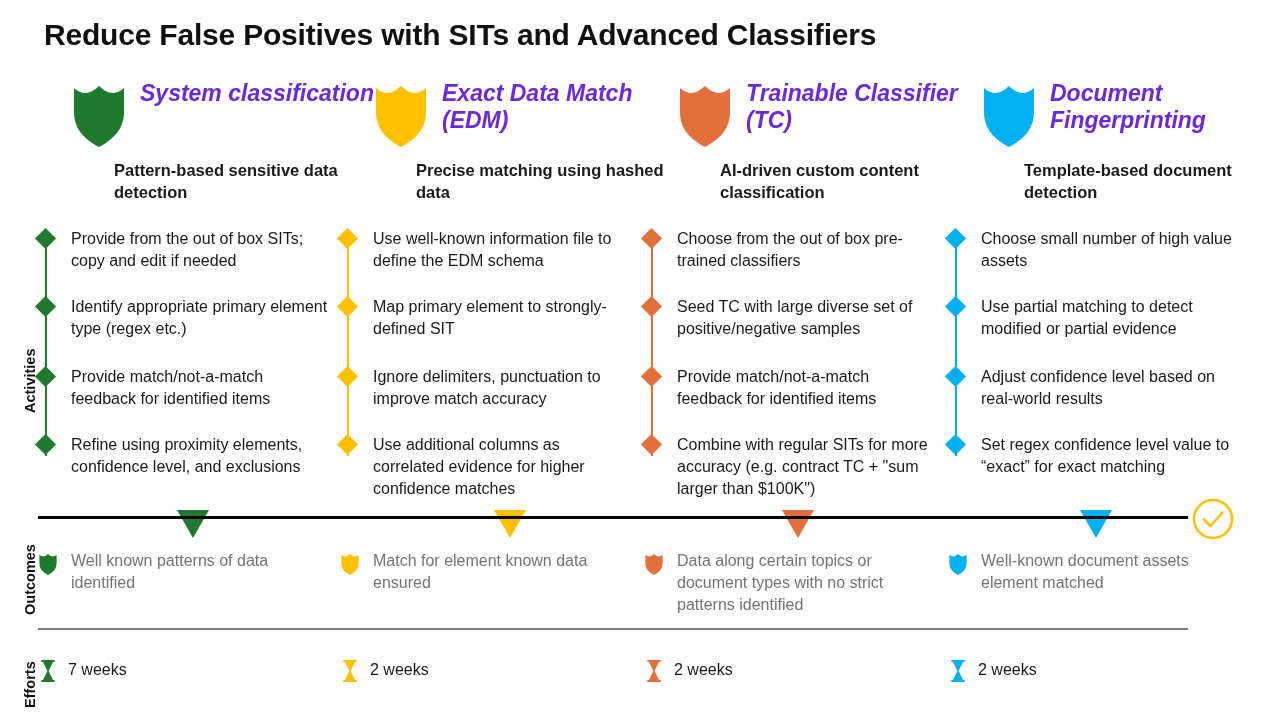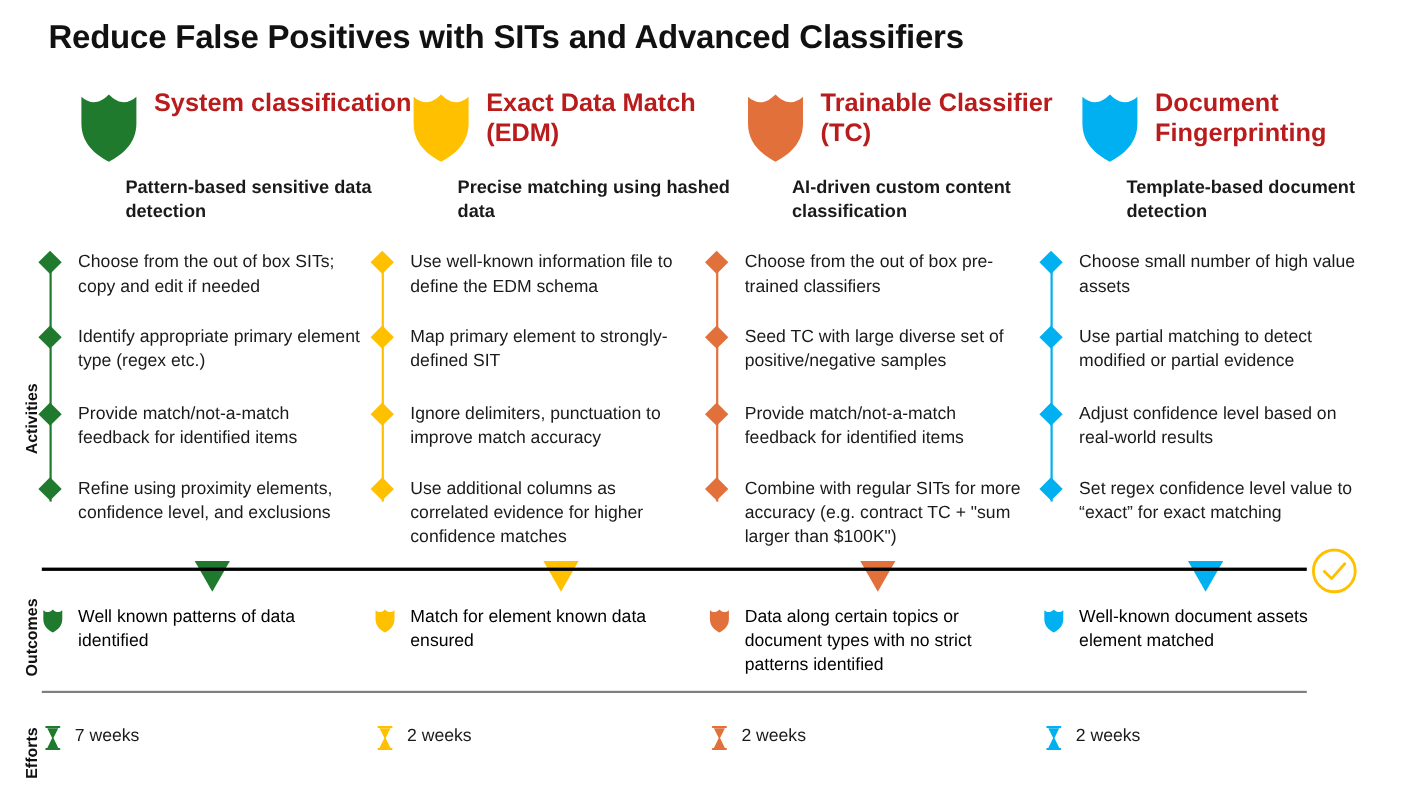--- a/index.html
+++ b/index.html
@@ -39,21 +39,22 @@
     left: 0; top: 0;
     width: 58px; height: 66px;
   }
   .col-title {
     position: absolute;
     left: 70px; top: -2px;
     width: 240px;
     font-size: 23px;
     font-weight: bold;
     line-height: 1.18;
-    color: #b91c1c;
+    color: #6d28d9;
+    font-style: italic;
   }
   .col-sub {
     position: absolute;
     left: 0; top: 78px;
     width: 265px;
     font-size: 16.5px;
     font-weight: bold;
     line-height: 1.32;
     color: #1a1a1a;
     margin-left: 44px;
@@ -125,21 +126,21 @@
     position: absolute;
     left: 0; top: 2px;
     width: 20px; height: 24px;
   }
   .out-text {
     position: absolute;
     left: 33px; top: 0;
     width: 262px;
     font-size: 16px;
     line-height: 1.37;
-    color: #000000;
+    color: #737373;
   }
 
   .divider {
     position: absolute;
     left: 38px; top: 628px;
     width: 1150px; height: 2px;
     background: #7f7f7f;
   }
 
   
@@ -173,21 +174,21 @@
         <div class="shield-wrap"><svg width="58" height="66" viewBox="0 0 58 66">
             <path d="M4 6 C 12 13, 20 13, 29 4 C 38 13, 46 13, 54 6 L54 30 C 54 48, 42 58, 29 65 C 16 58, 4 48, 4 30 Z" fill="#1F7A2E"></path>
           </svg></div>
         <div class="col-title">System classification</div>
         <div class="col-sub">Pattern-based sensitive data detection</div>
       </div>
       <div class="act-col" style="left: 38px;">
         <div class="act-line" style="background: rgb(31, 122, 46);"></div>
         <div class="act-item" style="top: 0px;">
           <div class="diamond" style="background: rgb(31, 122, 46);"></div>
-          <div class="act-text">Choose from the out of box SITs; copy and edit if needed</div>
+          <div class="act-text">Provide from the out of box SITs; copy and edit if needed</div>
         </div>
         <div class="act-item" style="top: 68px;">
           <div class="diamond" style="background: rgb(31, 122, 46);"></div>
           <div class="act-text">Identify appropriate primary element type (regex etc.)</div>
         </div>
         <div class="act-item" style="top: 138px;">
           <div class="diamond" style="background: rgb(31, 122, 46);"></div>
           <div class="act-text">Provide match/not-a-match feedback for identified items</div>
         </div>
         <div class="act-item" style="top: 206px;">

